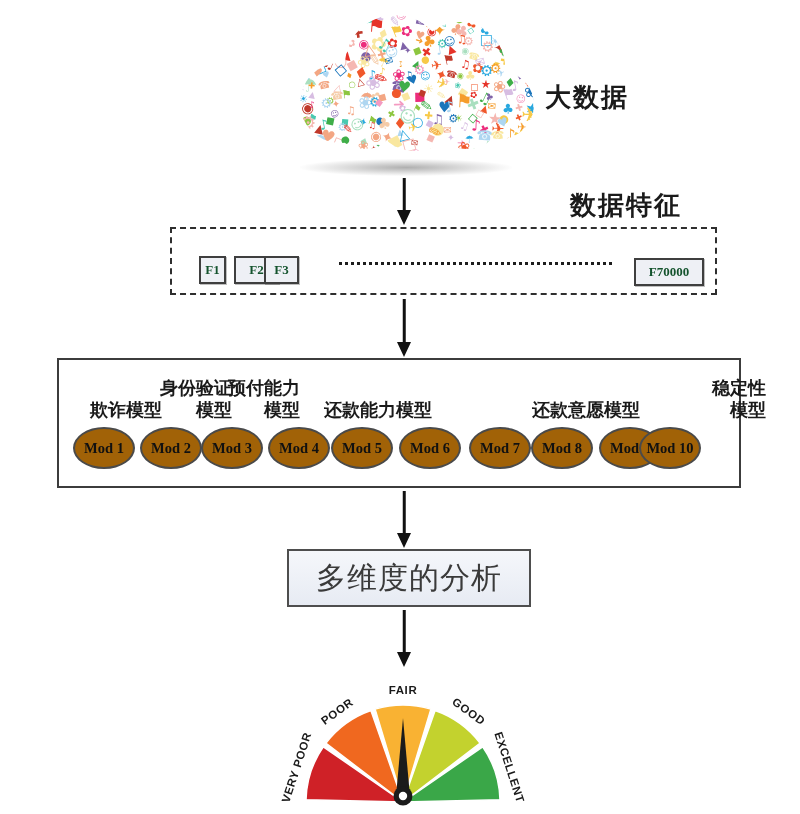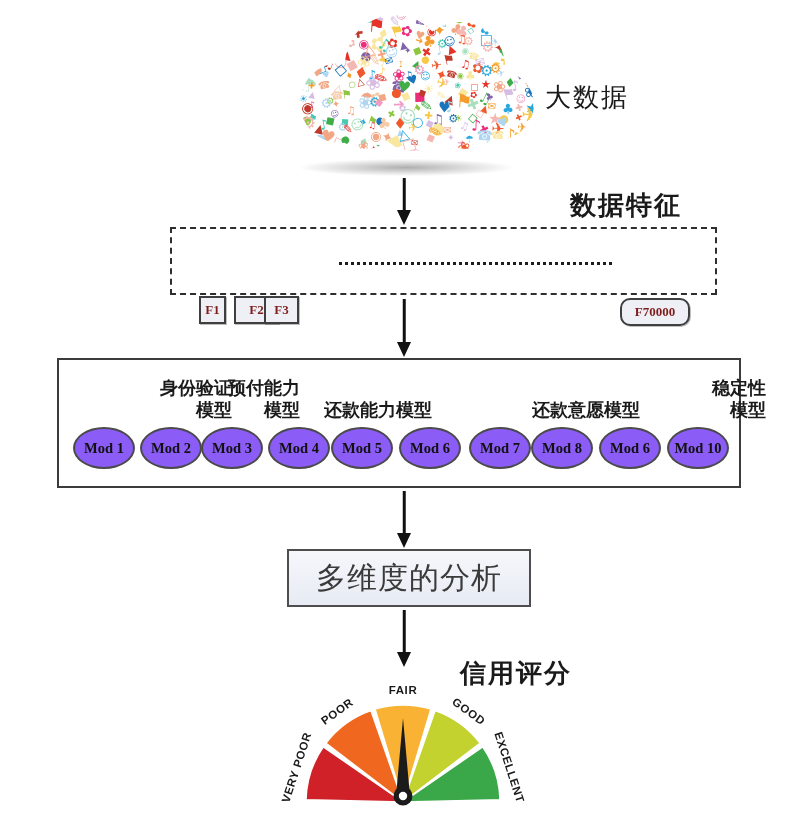--- a/index.html
+++ b/index.html
@@ -6,45 +6,45 @@
   .canvas{position:relative;width:800px;height:814px;background:#fff;overflow:hidden;
           font-family:"Liberation Serif","DejaVu Serif",serif;}
 
   
   .cloud{position:absolute;left:255px;top:5px;width:285px;height:162px;}
   .cloud-shadow{position:absolute;left:300px;top:159px;width:212px;height:17px;
     background:radial-gradient(ellipse at center, rgba(110,110,110,.55) 0%, rgba(140,140,140,.25) 45%, rgba(255,255,255,0) 72%);}
 
   
   .lbl{position:absolute;color:#1a1a1a;white-space:pre-line;}
-  .big-data{left:545px;top:80px;font-size:26px;font-weight:normal;letter-spacing:2px;}
+  .big-data{left:545px;top:80px;font-size:26px;font-weight:bold;letter-spacing:2px;}
   .features-label{left:570px;top:188px;font-size:26px;font-weight:bold;letter-spacing:2px;}
   .score-label{left:460px;top:656px;font-size:26px;font-weight:bold;letter-spacing:2px;}
 
   
   .arrow{position:absolute;width:16px;}
   .arrow .shaft{position:absolute;left:50%;transform:translateX(-50%);top:0;bottom:13px;width:2.5px;background:#111;}
   .arrow .head{position:absolute;bottom:0;left:50%;transform:translateX(-50%);width:0;height:0;
                border-left:7.5px solid transparent;border-right:7.5px solid transparent;border-top:15px solid #111;}
 
   
   .features-box{position:absolute;left:170px;top:227px;width:547px;height:68px;
                 border:2.5px dashed #2e2e2e;box-sizing:border-box;}
   .fbox{position:absolute;box-sizing:border-box;border:2px solid #3f3f3f;background:#eef0f5;
         display:flex;align-items:center;justify-content:center;
-        font-weight:bold;font-size:13px;color:#7f1d1d;box-shadow:1px 1px 0 rgba(0,0,0,.25);margin-top:40px;}
+        font-weight:bold;font-size:13px;color:#14532d;box-shadow:1px 1px 0 rgba(0,0,0,.25);}
   .dotted-line{position:absolute;left:167px;top:33px;width:273px;height:0;
                border-bottom:3.5px dotted #1d1d1d;}
-  .f-last{left:448px;top:29px;width:70px;height:28px;border-radius:10px;}
+  .f-last{left:462px;top:29px;width:70px;height:28px;}
 
   
   .models-box{position:absolute;left:57px;top:358px;width:684px;height:130px;
               border:2.5px solid #3c3c3c;box-sizing:border-box;background:#fff;}
   .mod-ellipse{position:absolute;width:58px;height:38px;border:2px solid #4a4a4a;border-radius:50%;
-               background:#8b5cf6;display:flex;align-items:center;justify-content:center;
+               background:#a16207;display:flex;align-items:center;justify-content:center;
                font-weight:bold;font-size:14.5px;color:#111;white-space:nowrap;}
   .model-group-label{position:absolute;width:140px;text-align:right;transform:translateX(-50%);
                      font-weight:bold;font-size:18px;line-height:1.22;color:#1a1a1a;white-space:pre-line;}
 
   
   .analysis-box{position:absolute;left:287px;top:549px;width:244px;height:58px;box-sizing:border-box;
                 border:2.5px solid #4e4e4e;background:linear-gradient(#f5f7fb,#e7ebf3);
                 display:flex;align-items:center;justify-content:center;
                 font-size:30px;color:#3a3a3a;letter-spacing:1px;}
 
@@ -411,53 +411,53 @@
     <div class="dotted-line"></div>
     <div class="fbox f-last">F70000</div>
   </div>
 
   <div class="arrow" style="left:396px;top:299px;height:58px">
     <div class="shaft"></div>
     <div class="head"></div>
   </div>
 
   <div class="models-box" id="models-box">
+      <div class="model-group-label" style="left: 33px; bottom: 64px;">欺诈模型</div>
       <div class="model-group-label" style="left: 103px; bottom: 64px;">身份验证
 模型</div>
       <div class="model-group-label" style="left: 171px; bottom: 64px;">预付能力
 模型</div>
       <div class="model-group-label" style="left: 303px; bottom: 64px;">还款能力模型</div>
       <div class="model-group-label" style="left: 511px; bottom: 64px;">还款意愿模型</div>
       <div class="model-group-label" style="left: 637px; bottom: 64px;">稳定性
 模型</div>
       <div class="mod-ellipse" style="left: 14px; top: 67px;">Mod 1</div>
       <div class="mod-ellipse" style="left: 81px; top: 67px;">Mod 2</div>
       <div class="mod-ellipse" style="left: 142px; top: 67px;">Mod 3</div>
       <div class="mod-ellipse" style="left: 209px; top: 67px;">Mod 4</div>
       <div class="mod-ellipse" style="left: 272px; top: 67px;">Mod 5</div>
       <div class="mod-ellipse" style="left: 340px; top: 67px;">Mod 6</div>
       <div class="mod-ellipse" style="left: 410px; top: 67px;">Mod 7</div>
       <div class="mod-ellipse" style="left: 472px; top: 67px;">Mod 8</div>
       <div class="mod-ellipse" style="left: 540px; top: 67px;">Mod 6</div>
-      <div class="mod-ellipse" style="left: 608px; top: 67px;">Mod 10</div>
+      <div class="mod-ellipse" style="left: 580px; top: 67px;">Mod 10</div>
     </div>
 
   <div class="arrow" style="left:396px;top:491px;height:57px">
     <div class="shaft"></div>
     <div class="head"></div>
   </div>
 
   <div class="analysis-box">多维度的分析</div>
 
   <div class="arrow" style="left:396px;top:610px;height:57px">
     <div class="shaft"></div>
     <div class="head"></div>
   </div>
 
-  <div class="lbl score-label">信用评分</div>
   <svg class="gauge" id="gauge-svg" viewBox="0 0 270 134">
       <path d="M 135 122 L 38.0 119.8 A 97 97 0 0 1 55.3 66.8 Z" fill="#cf2127" stroke="#fff" stroke-width="1.5"></path>
       <text x="28.5" y="87.4" text-anchor="middle" dominant-baseline="central" font-size="11.5" font-weight="bold" letter-spacing="0.6" fill="#1a1a1a" font-family="&quot;Liberation Sans&quot;,&quot;DejaVu Sans&quot;,sans-serif" transform="rotate(-72 28.5 87.4)">VERY POOR</text>
       <path d="M 135 122 L 57.8 63.2 A 97 97 0 0 1 102.9 30.5 Z" fill="#f0681f" stroke="#fff" stroke-width="1.5"></path>
       <text x="69.2" y="31.4" text-anchor="middle" dominant-baseline="central" font-size="11.5" font-weight="bold" letter-spacing="0.6" fill="#1a1a1a" font-family="&quot;Liberation Sans&quot;,&quot;DejaVu Sans&quot;,sans-serif" transform="rotate(-36 69.2 31.4)">POOR</text>
       <path d="M 135 122 L 107.1 29.1 A 97 97 0 0 1 162.9 29.1 Z" fill="#f9b233" stroke="#fff" stroke-width="1.5"></path>
       <text x="135.0" y="10.0" text-anchor="middle" dominant-baseline="central" font-size="11.5" font-weight="bold" letter-spacing="0.6" fill="#1a1a1a" font-family="&quot;Liberation Sans&quot;,&quot;DejaVu Sans&quot;,sans-serif" transform="rotate(0 135.0 10.0)">FAIR</text>
       <path d="M 135 122 L 167.1 30.5 A 97 97 0 0 1 212.2 63.2 Z" fill="#c3d22e" stroke="#fff" stroke-width="1.5"></path>
       <text x="200.8" y="31.4" text-anchor="middle" dominant-baseline="central" font-size="11.5" font-weight="bold" letter-spacing="0.6" fill="#1a1a1a" font-family="&quot;Liberation Sans&quot;,&quot;DejaVu Sans&quot;,sans-serif" transform="rotate(36 200.8 31.4)">GOOD</text>
       <path d="M 135 122 L 214.7 66.8 A 97 97 0 0 1 232.0 119.8 Z" fill="#3aa748" stroke="#fff" stroke-width="1.5"></path>

